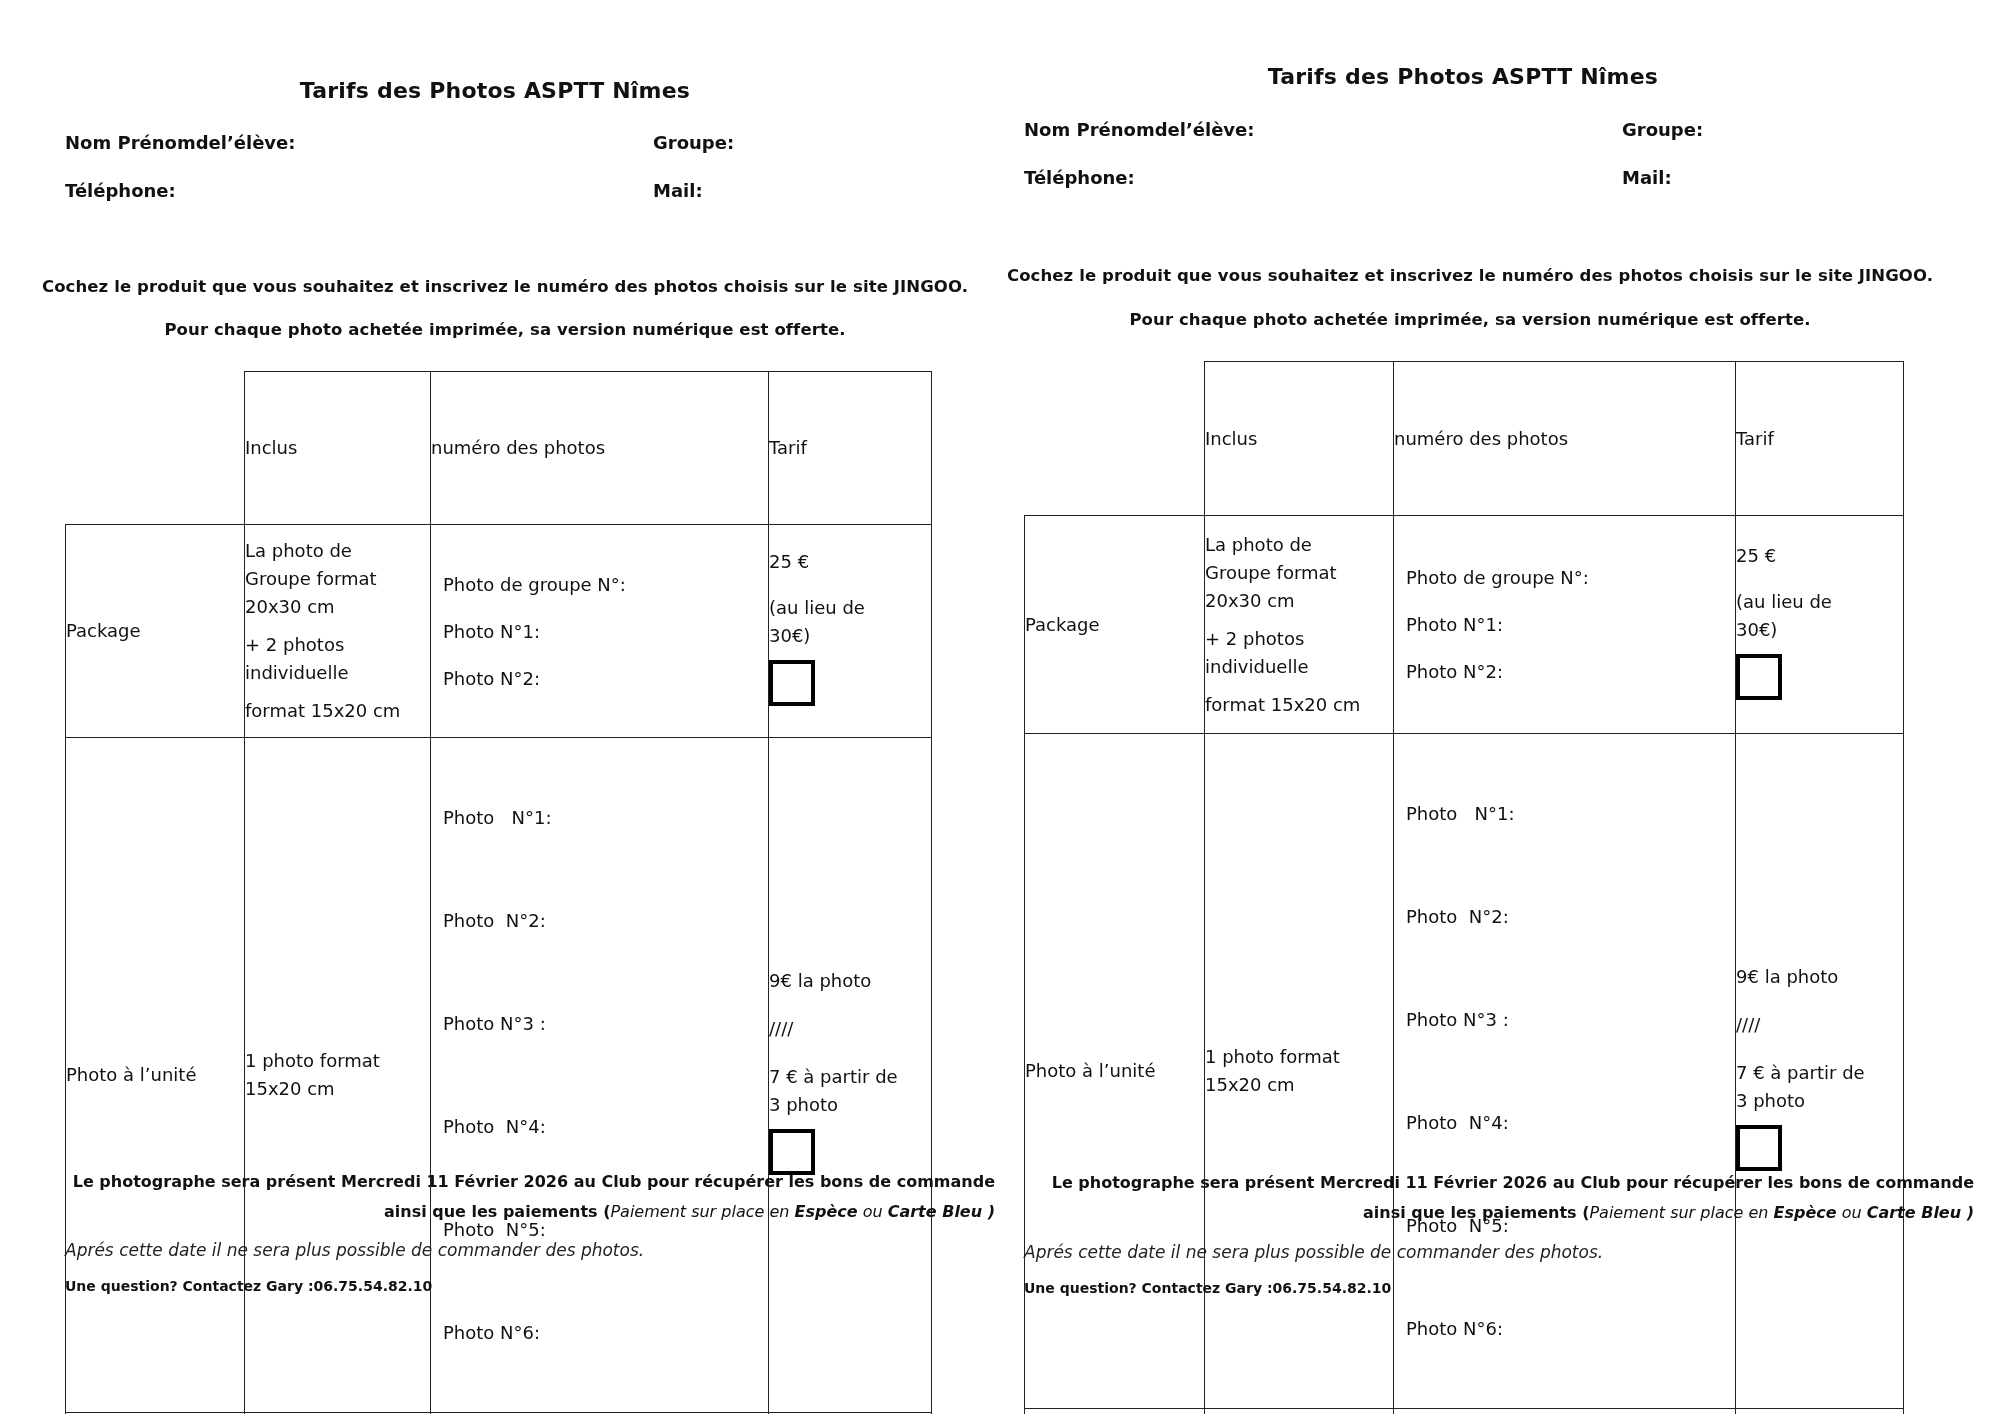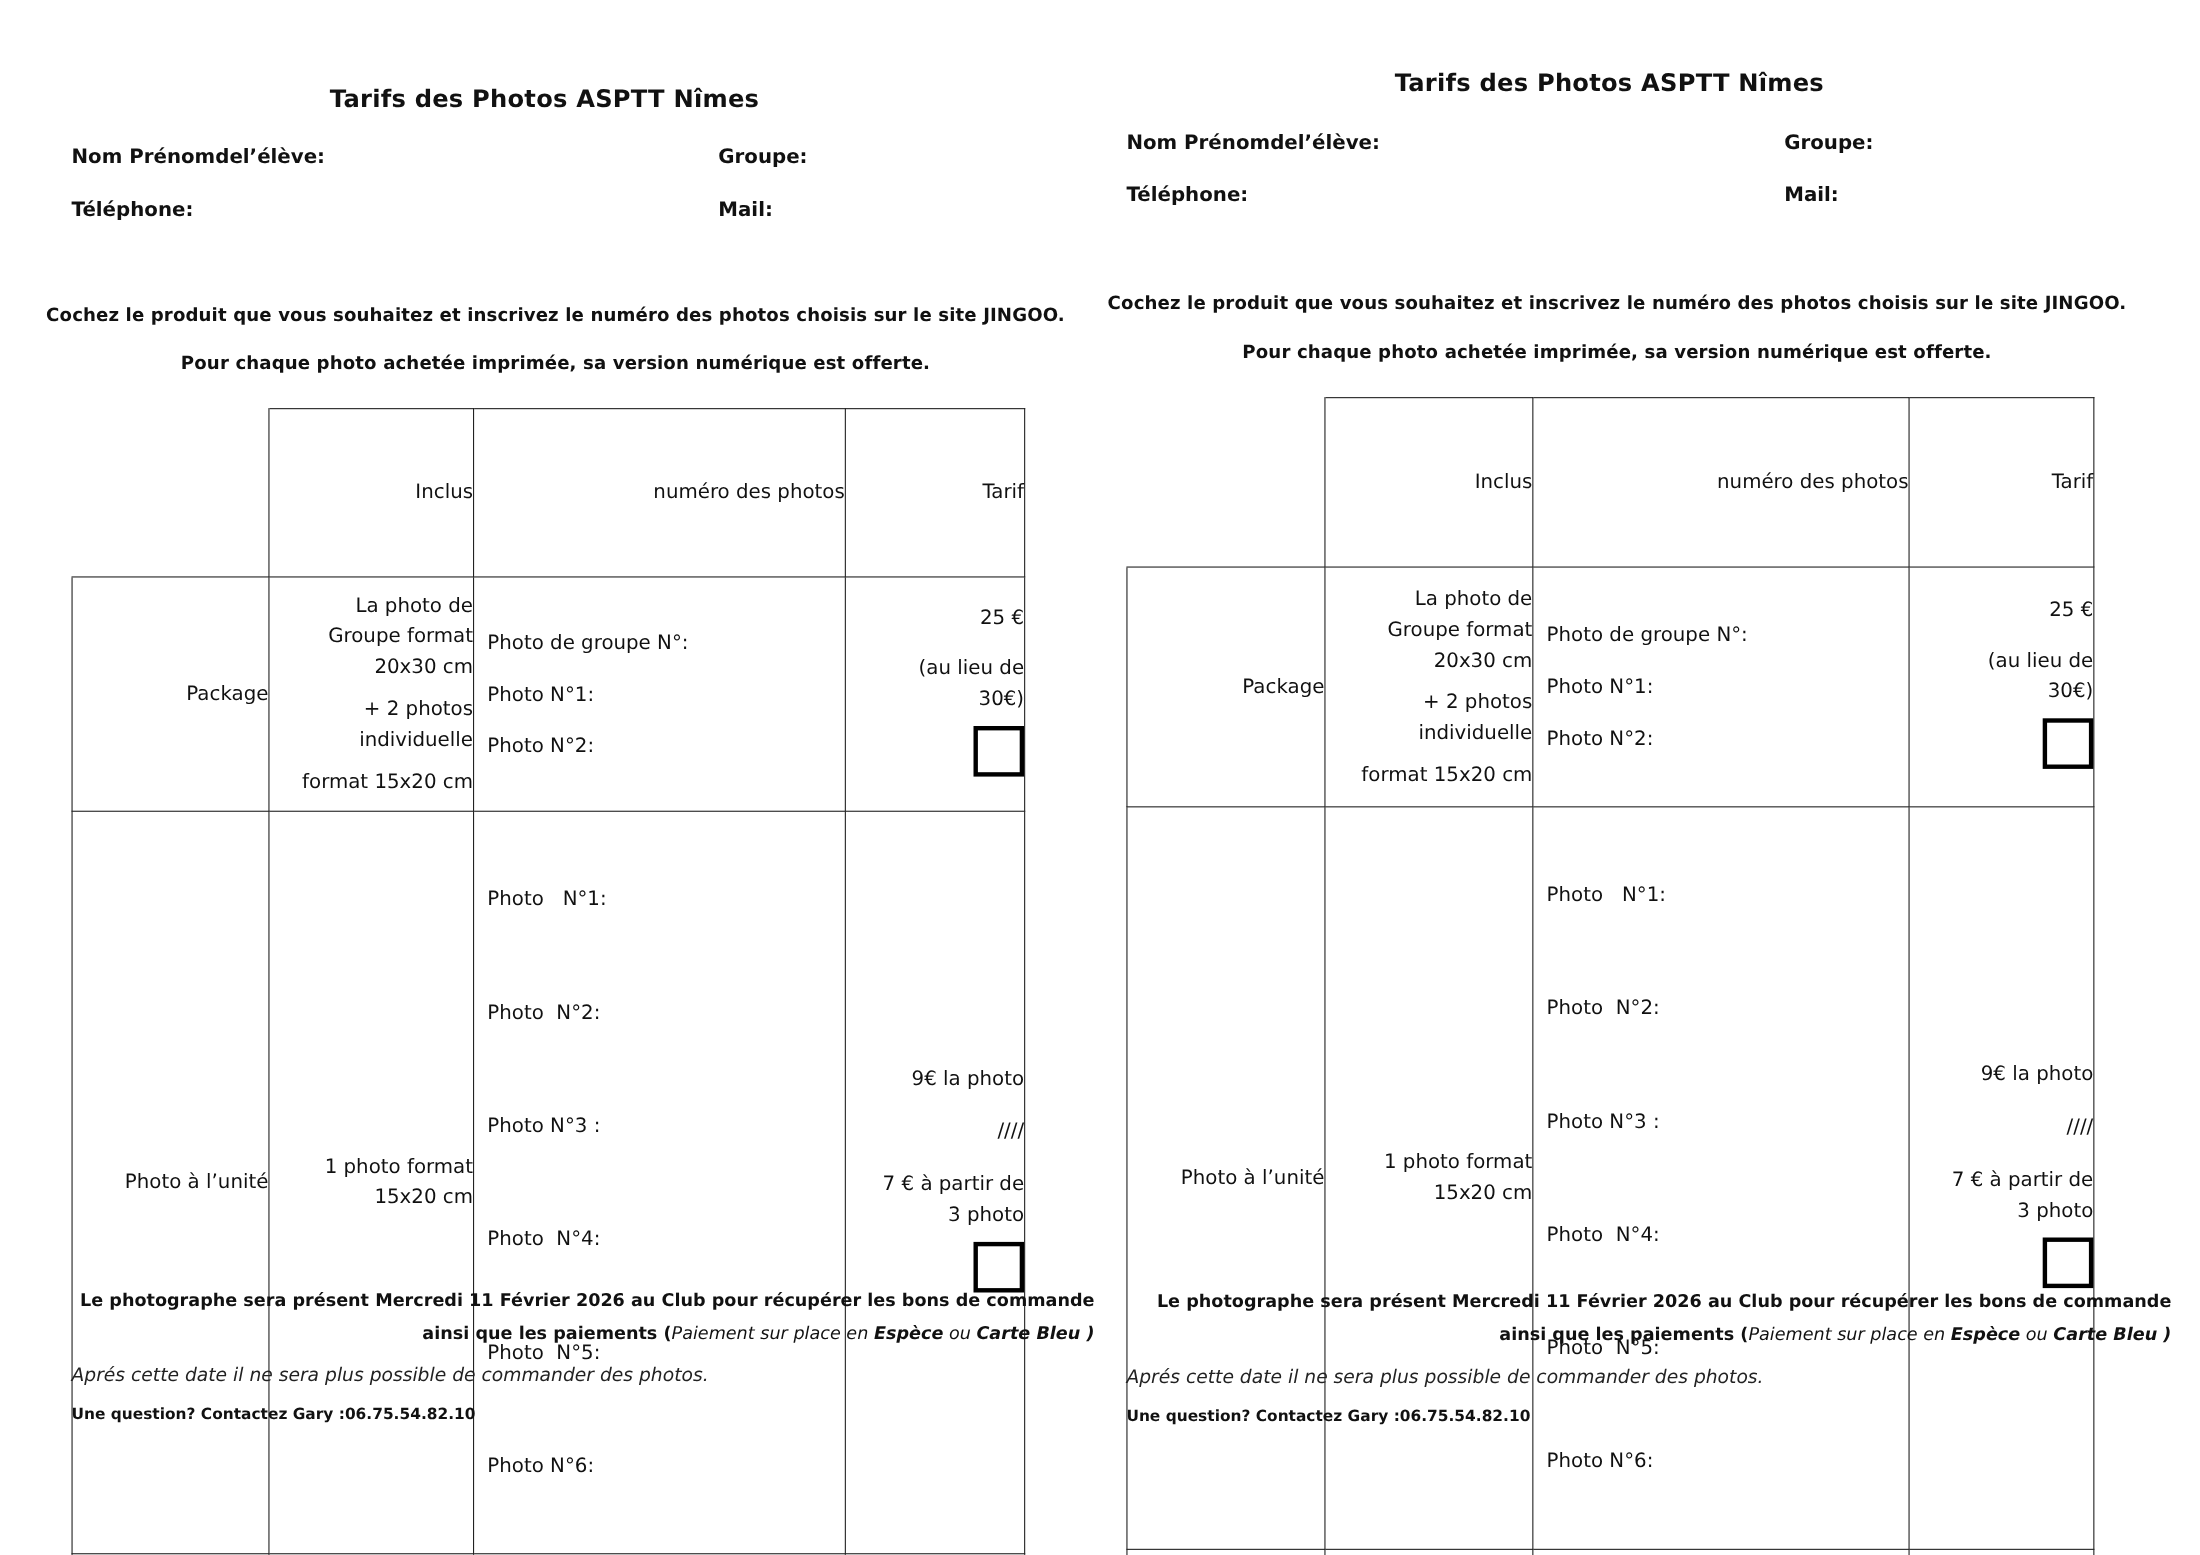--- a/index.html
+++ b/index.html
@@ -4,21 +4,21 @@
   <style>
     html, body { margin:0; padding:0; background:#ffffff; }
     body { width:2000px; height:1414px; position:relative; overflow:hidden; color:#111111;
            font-family:"DejaVu Sans", sans-serif; }
     .panel { position:absolute; top:0; width:1000px; height:1414px; }
     .abs { position:absolute; white-space:nowrap; }
     .title { font-weight:bold; font-size:22px; transform:translateX(-50%); letter-spacing:0.2px; }
     .field { font-weight:bold; font-size:18px; }
     .instr { font-weight:bold; font-size:16.5px; transform:translateX(-50%); letter-spacing:0.1px; }
     table.tarif { position:absolute; border-collapse:collapse; table-layout:fixed; font-size:18px; }
-    table.tarif td { border:1.6px solid #222; padding:0; vertical-align:middle; text-align:right; line-height:28px; }
+    table.tarif td { border:1.6px solid #222; padding:0; vertical-align:middle; text-align:left; line-height:28px; }
     table.tarif td.blank { border-top:none; border-left:none; }
     table.tarif td.num { text-align:left; padding-left:12px; }
     .num-line { height:47px; line-height:47px; }
     .cb { display:inline-block; width:38px; height:38px; border:4.5px solid #000; margin-top:10px; cursor:pointer; }
     .foot { font-size:16px; font-weight:bold; line-height:30px; white-space:normal;text-align:right; }
     .foot i { font-weight:normal; }
     .foot i b { font-weight:bold; }
     .after { font-size:17px; font-style:italic; color:#222; }
     .contact { font-size:14px; font-weight:bold; }
   </style>

